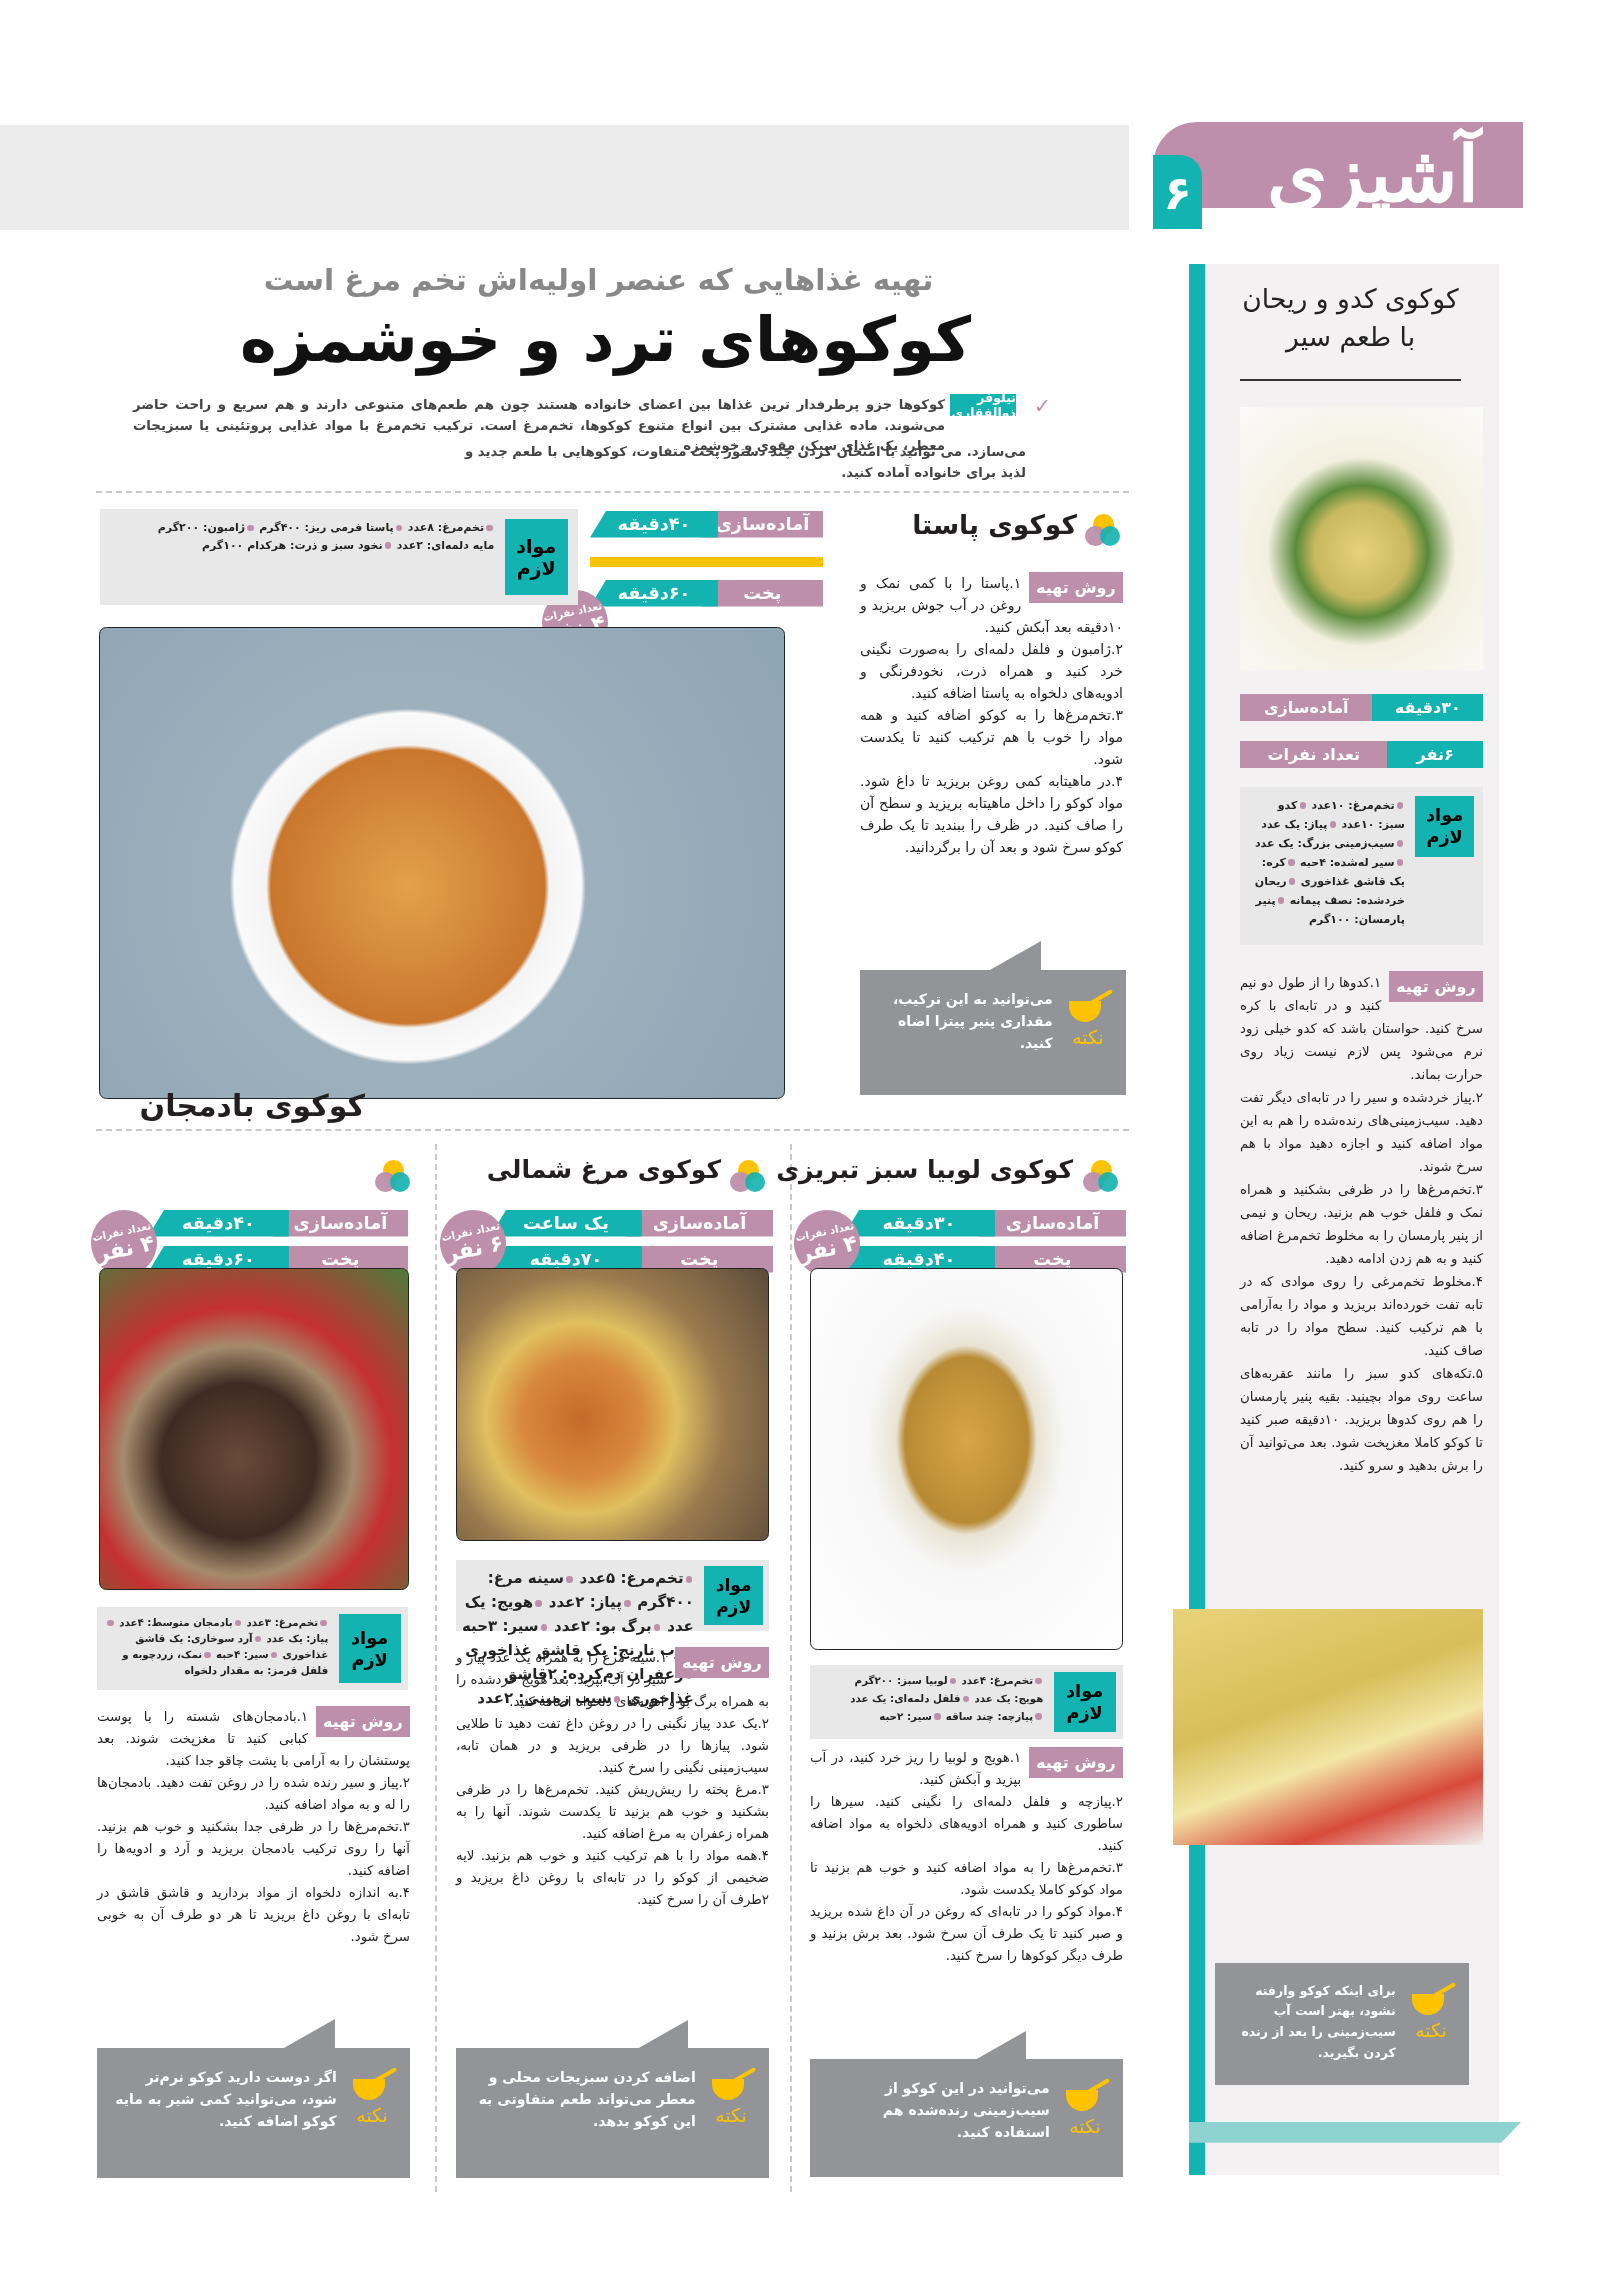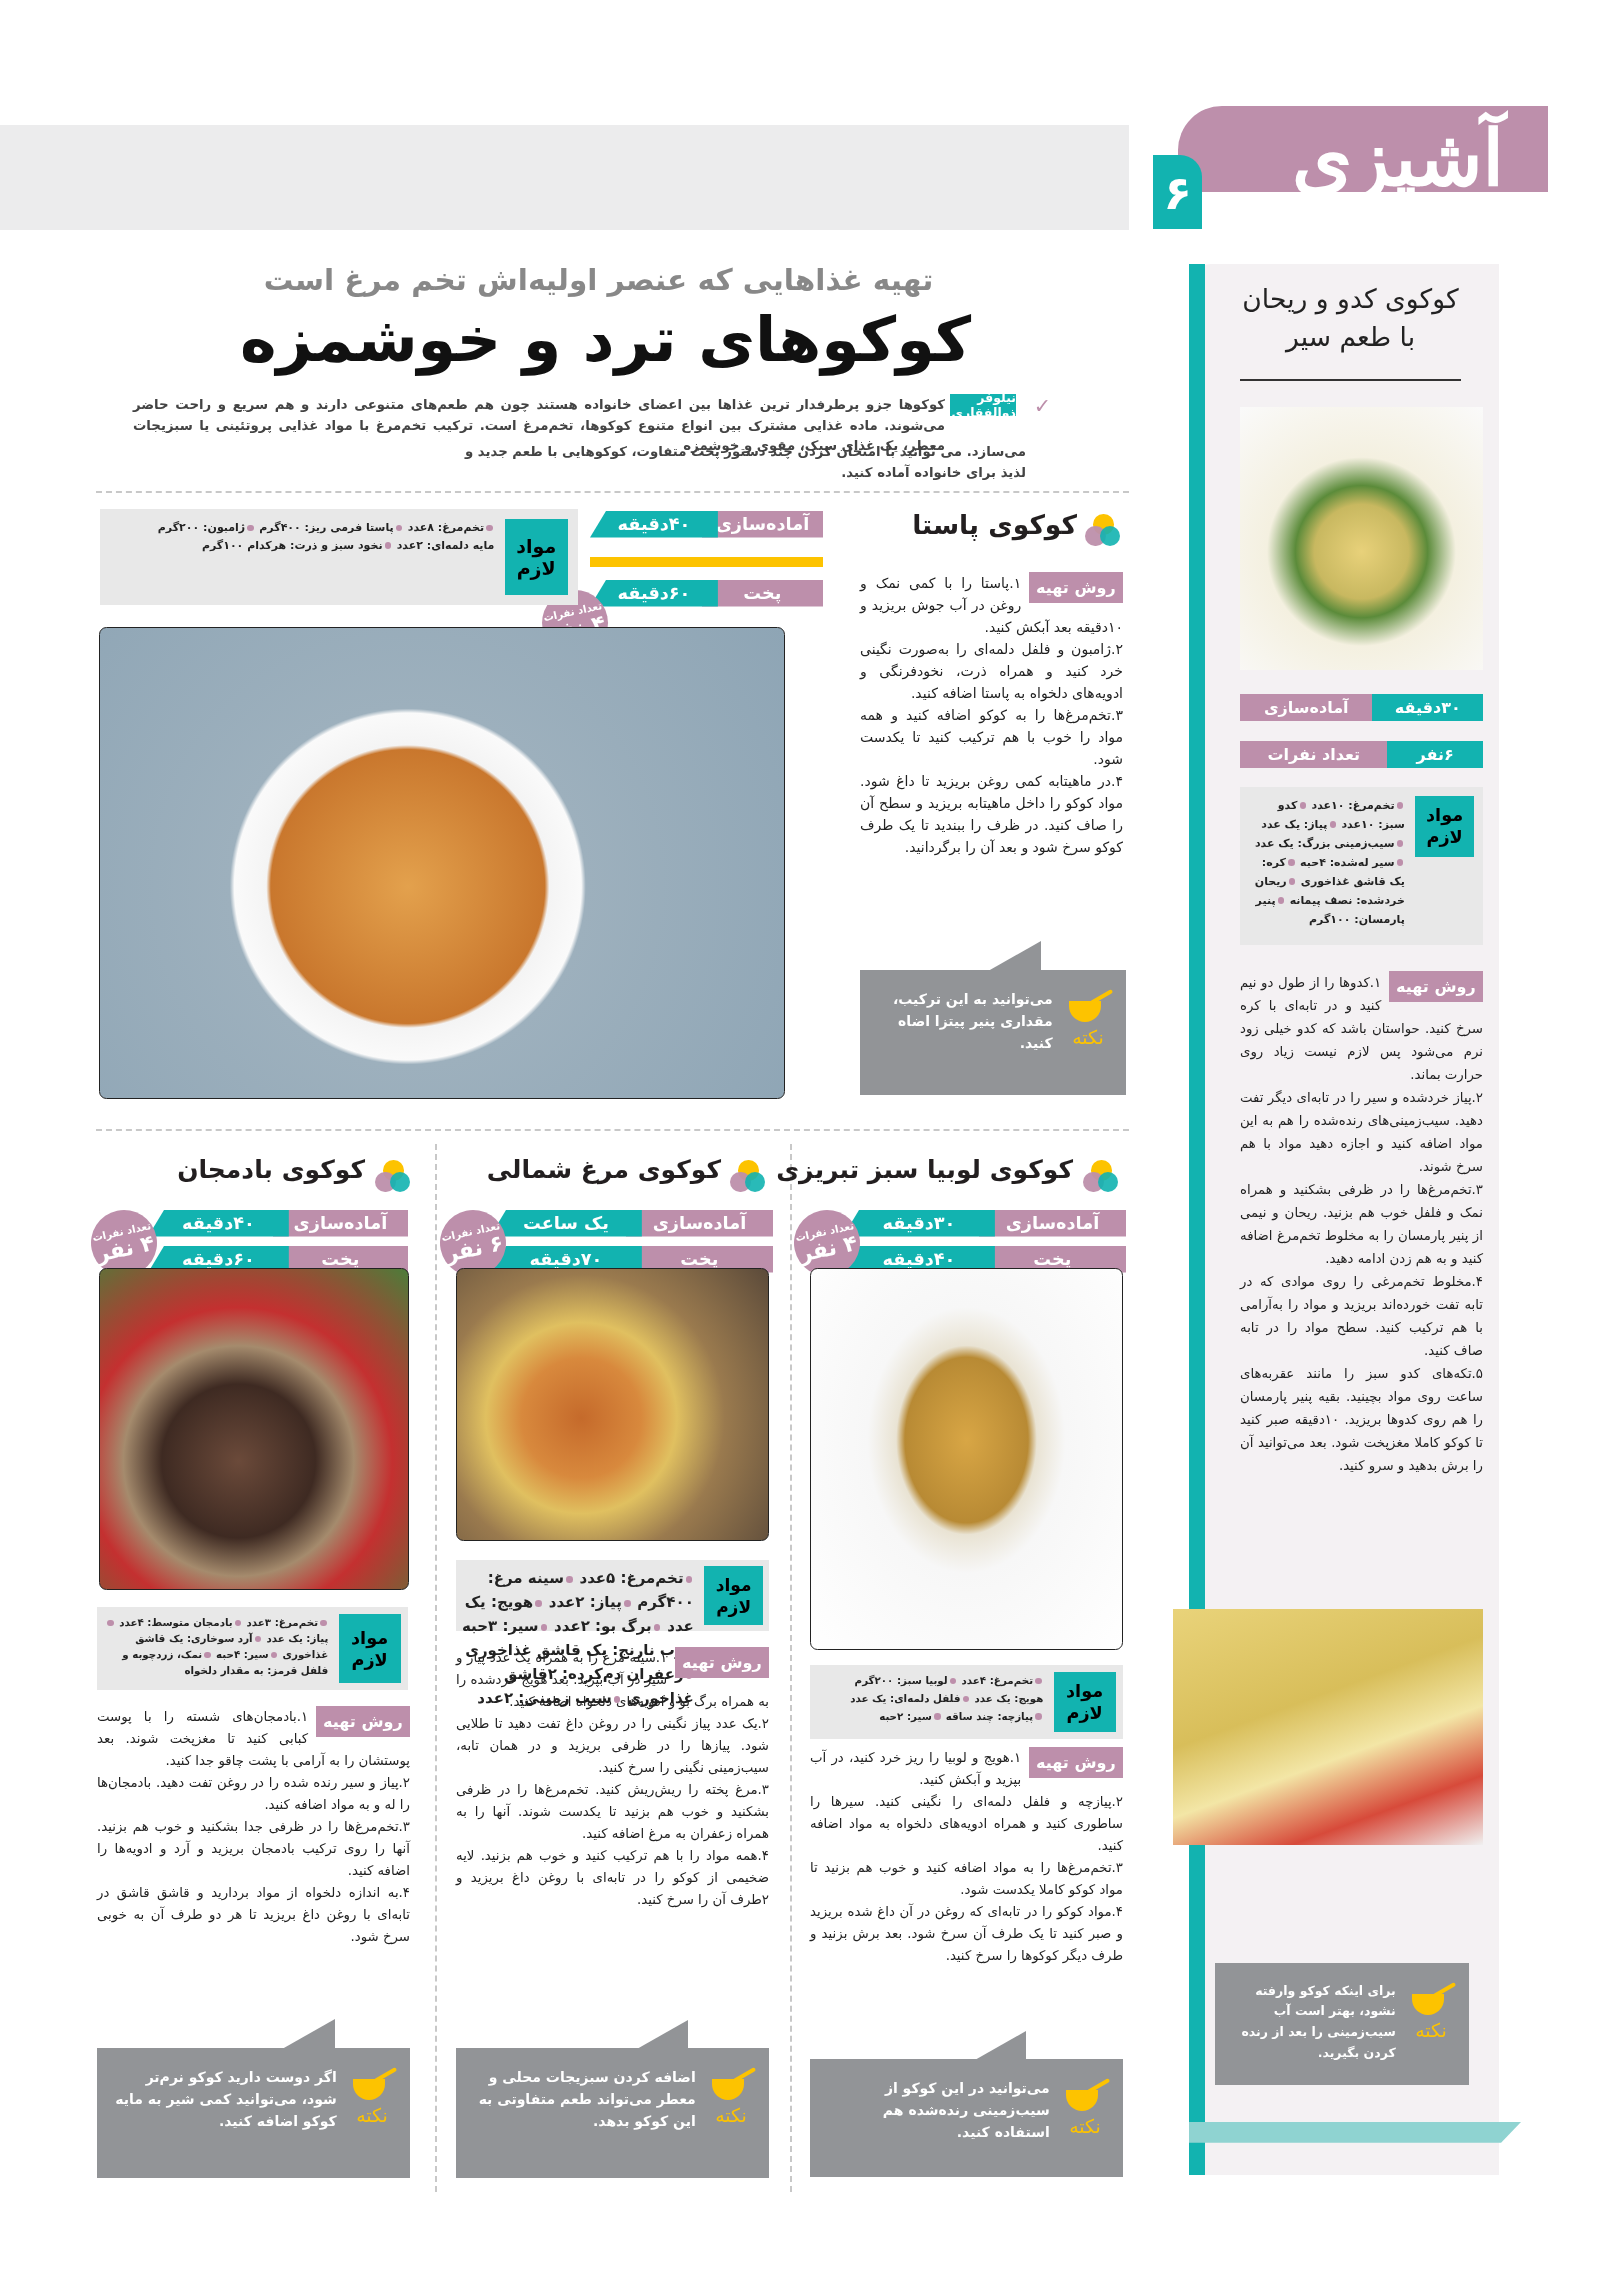--- a/index.html
+++ b/index.html
@@ -12,21 +12,21 @@
     --yellow:#fdc300;
     --text:#231f20;
   }
   *{box-sizing:border-box;margin:0;padding:0;}
   body{width:1623px;height:2273px;background:#fff;position:relative;overflow:hidden;
        font-family:"DejaVu Sans","Liberation Sans",sans-serif;color:var(--text);direction:rtl;}
   .abs{position:absolute;}
 
   
   .top-band{left:0;top:125px;width:1129px;height:105px;background:#ececed;}
-  .logo-box{left:1153px;top:106px;width:370px;height:86px;background:var(--mauve);border-top-left-radius:44px;margin-left:25px;}
+  .logo-box{left:1153px;top:122px;width:370px;height:86px;background:var(--mauve);border-top-left-radius:44px;}
   .logo-text{position:absolute;right:44px;top:7.4px;font-size:77px;font-weight:bold;color:#fff;font-family:"DejaVu Serif",serif;line-height:91px;}
   .page-num{left:1153px;top:155px;width:49px;height:74px;background:var(--teal);border-top-right-radius:22px;color:#fff;font-size:47px;font-weight:bold;display:flex;align-items:center;justify-content:center;}
 
   
   .kicker{left:104px;top:251px;width:989px;text-align:center;font-size:29.5px;font-weight:bold;color:#888;margin-top:12px;}
   .headline{left:111px;top:303px;width:989px;text-align:center;font-size:62px;font-weight:900;color:#111;letter-spacing:-1.5px;}
   .author-badge{left:950px;top:394px;width:66px;height:22px;background:var(--teal);color:#fff;font-size:12.5px;font-weight:bold;display:flex;align-items:center;justify-content:center;}
   .check-icon{left:1029px;top:394px;width:22px;height:22px;color:var(--mauve);font-size:20.7px;font-weight:bold;}
   .lead{left:133px;top:395px;width:812px;font-size:13.3px;line-height:20.7px;color:#444;font-weight:bold;text-align:justify;}
   .lead-line3{left:443px;top:442px;width:583px;font-size:13.3px;line-height:20.7px;color:#444;font-weight:bold;}
@@ -267,21 +267,21 @@
     <div class="tip-text">اضافه کردن سبزیجات محلی و معطر می‌تواند طعم متفاوتی به این کوکو بدهد.</div>
   </div>
 </section>
 
 <section>
   <div class="abs venn" style="left:375px;top:1160px;">
       <span class="c1"></span>
       <span class="c2"></span>
       <span class="c3"></span>
     </div>
-  <div class="abs rtitle" style="right:1258px;top:1155px;font-size:25px;">کوکوی بادمجان</div>
+  <div class="abs rtitle" style="right:1258px;top:1088px;font-size:30px;">کوکوی بادمجان</div>
   <div class="abs timebar" style="left:148px;top:1210px;width:260px;">
     <div class="lbl">آماده‌سازی</div>
       <div class="val">۴۰دقیقه</div>
   </div>
   <div class="abs timebar" style="left:148px;top:1246px;width:260px;">
     <div class="lbl">پخت</div>
       <div class="val">۶۰دقیقه</div>
   </div>
   <div class="abs people" style="left:91px;top:1210px;">
     <span class="pl">تعداد نفرات</span>

